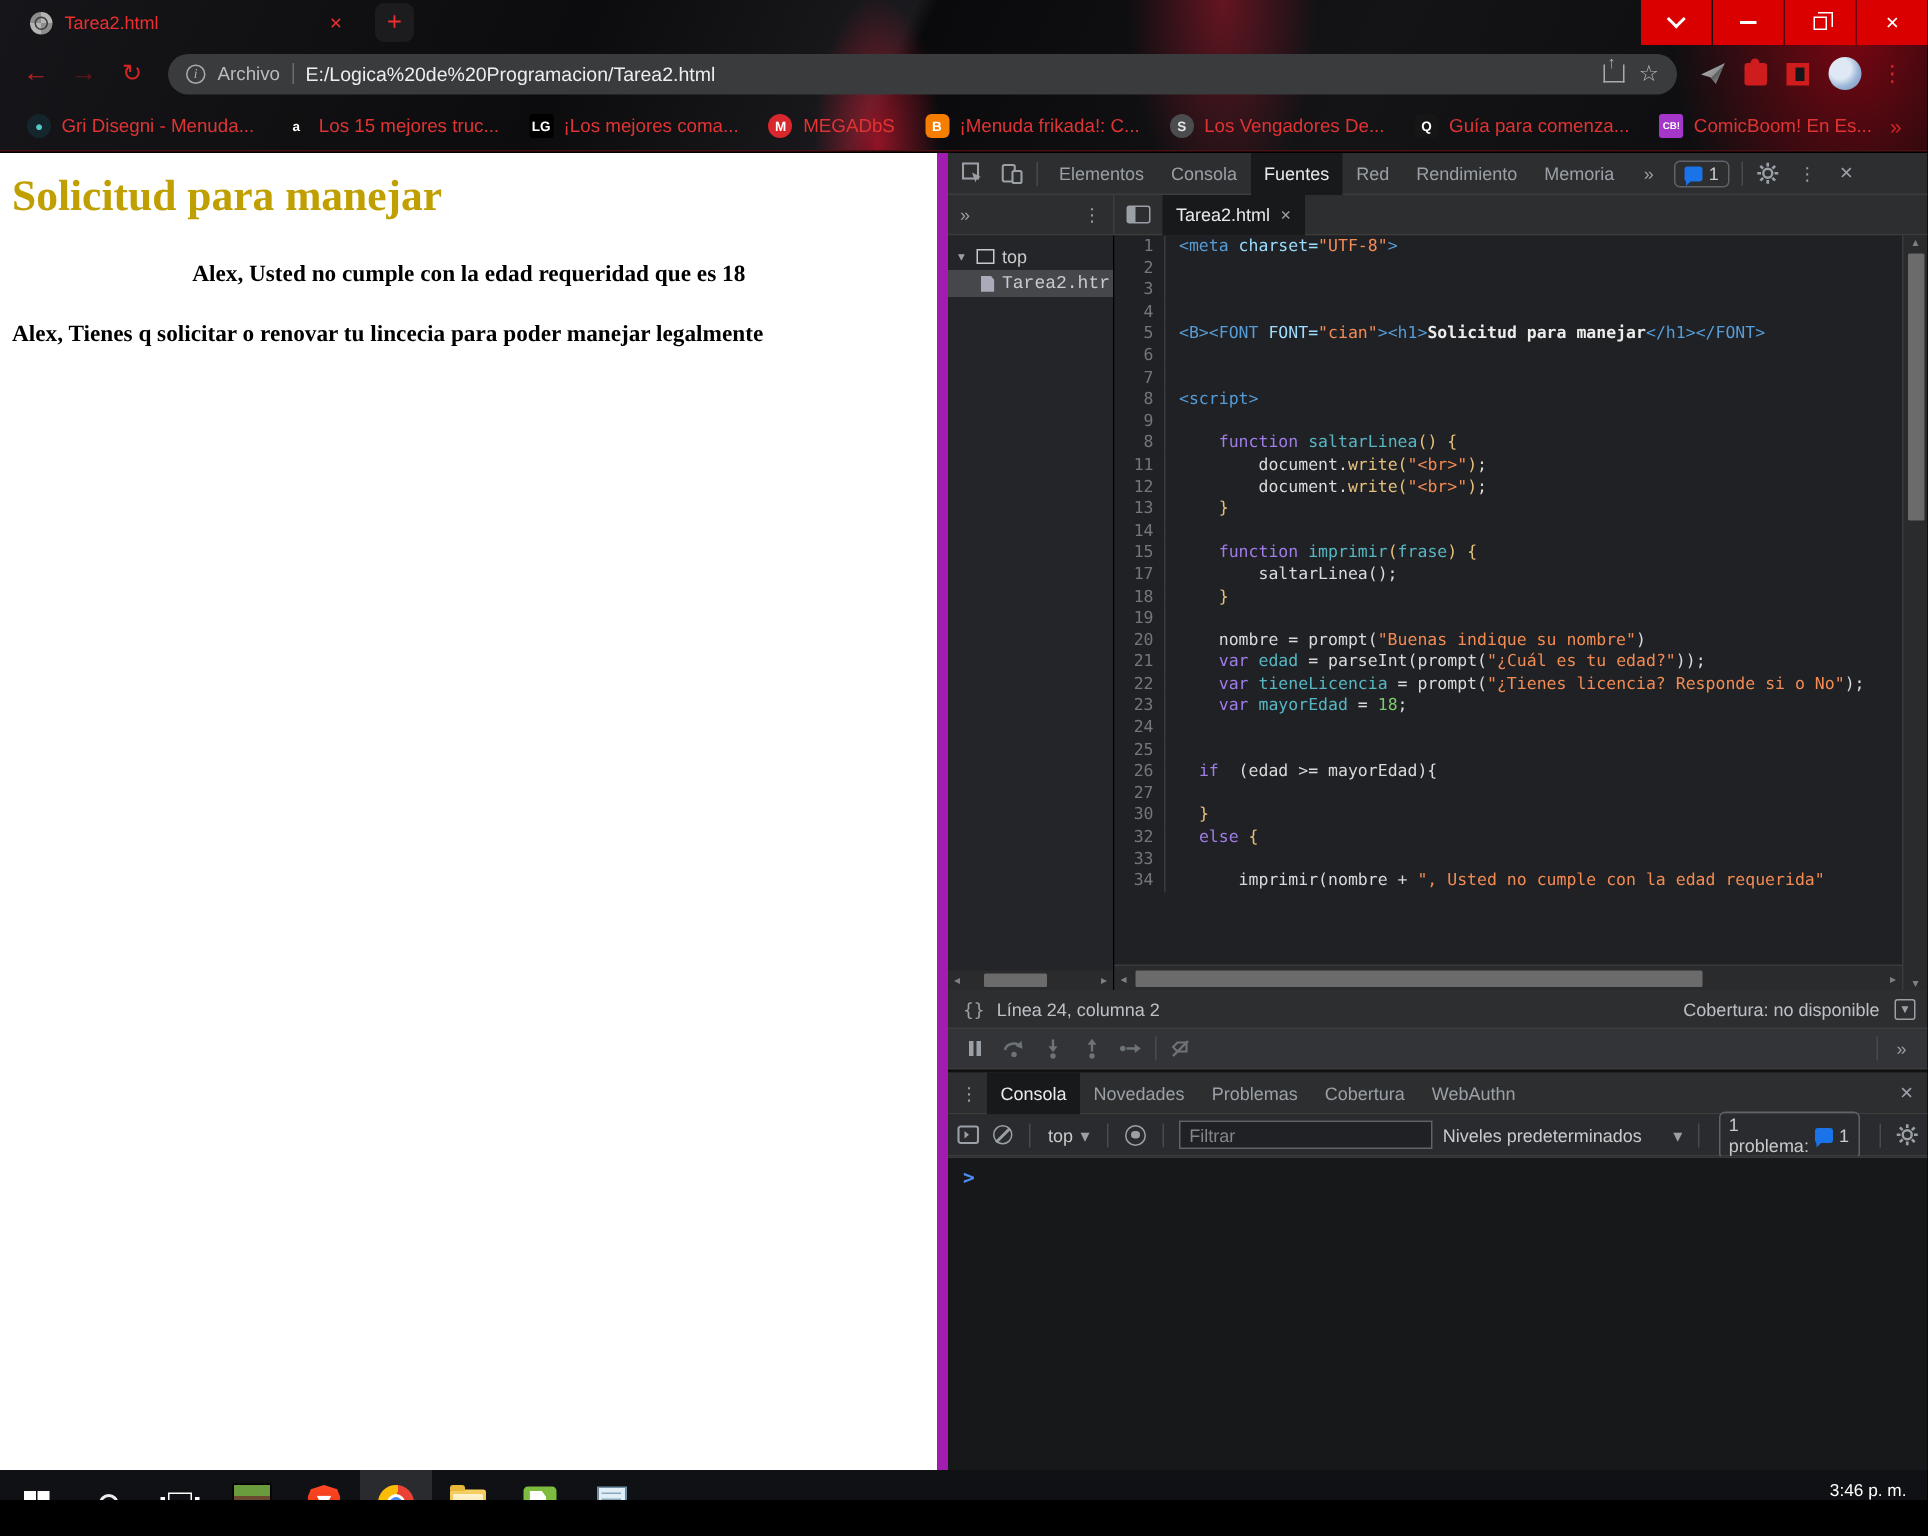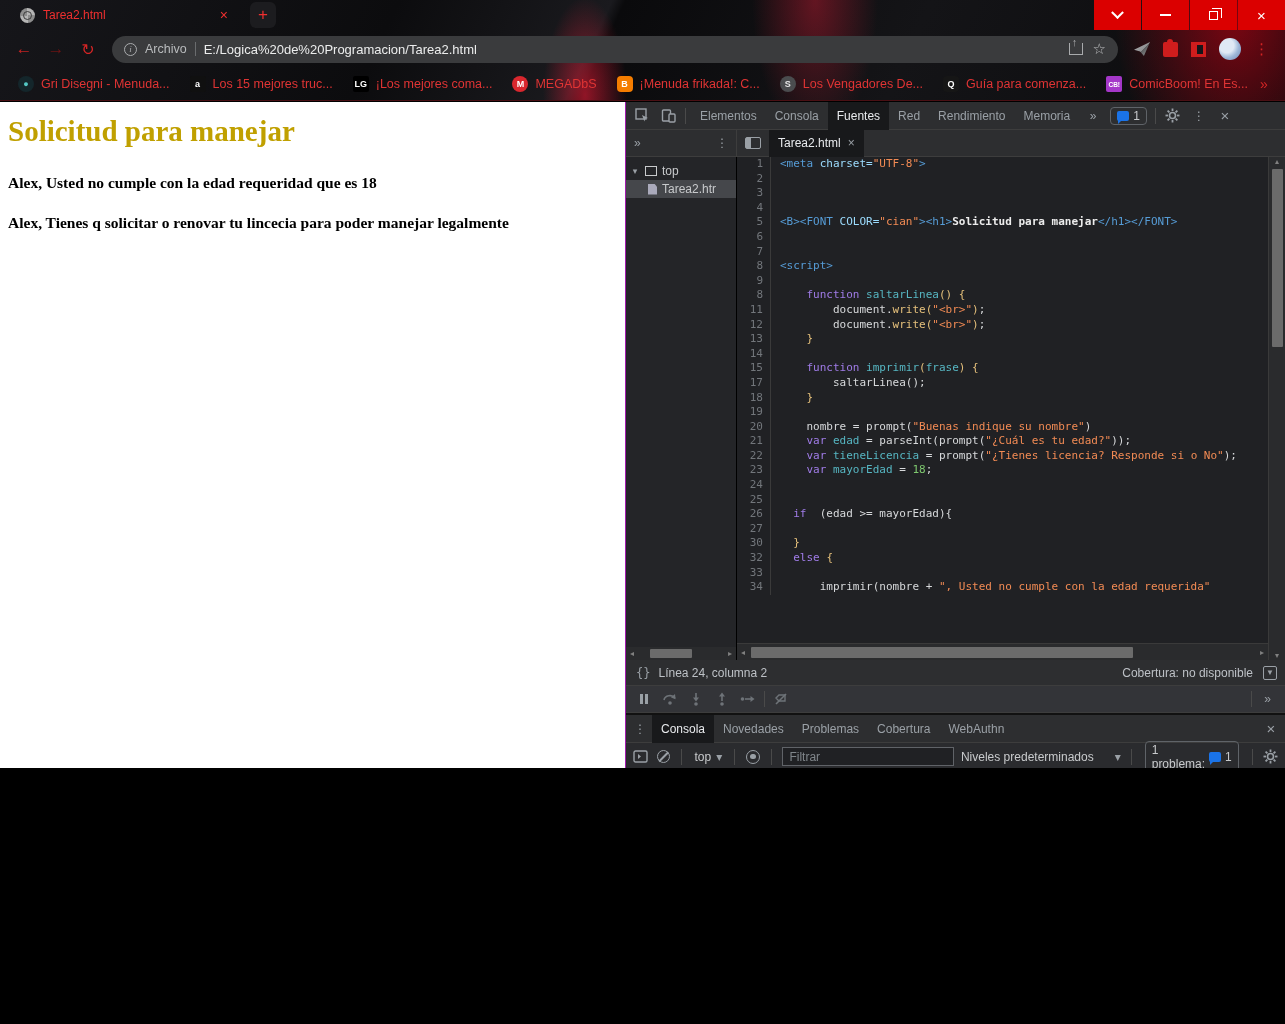--- a/index.html
+++ b/index.html
@@ -1,18 +1,18 @@
 <!DOCTYPE html>
 <html><head>
 <meta charset="utf-8">
 <style>
   * { margin:0; padding:0; box-sizing:border-box; }
   html,body { width:1285px; height:1024px; background:#000; overflow:hidden; }
   body { font-family:"Liberation Sans", sans-serif; font-size:12px; color:#ddd; }
-  .screen { position:relative; width:1285px; height:768px; overflow:hidden; }
+  .screen { position:relative; width:1285px; height:1000px; overflow:hidden; }
 
   
   .chrome{
     position:absolute; left:0; top:0; width:1285px; height:101px;
     background:
       radial-gradient(60px 140px at 585px 95px, rgba(255,30,60,.55), rgba(255,30,60,0) 70%),
       radial-gradient(90px 200px at 815px 0px, rgba(255,30,60,.35), rgba(255,30,60,0) 70%),
       radial-gradient(160px 220px at 1235px 20px, rgba(210,0,20,.55), rgba(130,0,10,0) 75%),
       linear-gradient(115deg, #16161a 0%, #0c0c0e 30%, #1a1a1e 46%, #0a0a0c 47%, #141417 70%, #0b0b0d 100%);
     border-bottom:1px solid #4a1014;
@@ -62,25 +62,25 @@
   .bm-item{ display:flex; align-items:center; gap:7px; padding:0 8px; height:24px; }
   .bm-ic{ width:16px; height:16px; display:flex; align-items:center; justify-content:center; font-size:9px; font-weight:bold; flex:none;}
   .bm-label{ color:#e03434; font-size:12.5px; white-space:nowrap; }
   .bm-overflow{ margin-left:auto; color:#d42525; font-size:14px; padding-right:8px;}
 
   
   .page{ position:absolute; left:0; top:102px; width:625px; height:878px; background:#fff; overflow:hidden;
          font-family:"Liberation Serif", serif; color:#000; }
   .page h1{ margin:13px 8px 0 8px; font-size:29px; font-weight:bold; }
   .page p{ margin:22px 8px 0 8px; font-size:15.5px; font-weight:bold; }
-  .page p:first-of-type{ margin-top:26px; }
+  .page p:first-of-type{ margin-top:26px;text-align:center; }
 
   
   .devtools{ position:absolute; left:625px; top:102px; width:660px; height:878px; background:#202124;
-             display:flex; flex-direction:column; border-left:1px solid #a21caf; color:#9aa0a6; }
+             display:flex; flex-direction:column; border-left:7px solid #a21caf; color:#9aa0a6; }
   .dt-row{ flex:none; display:flex; align-items:center; background:#2d2e30; border-bottom:1px solid #3d3d3d;}
   .dt-tabbar{ height:28px; padding:0 4px; gap:2px;}
   .dt-ic{ width:24px; height:22px; display:flex; align-items:center; justify-content:center; color:#9aa0a6; flex:none;}
   .dt-sep{ width:1px; height:16px; background:#4a4a4a; margin:0 3px; flex:none;}
   .dt-tab{ padding:0 9px; height:28px; line-height:28px; color:#9aa0a6; white-space:nowrap;}
   .dt-tab.active{ background:#18191b; color:#e8eaed; }
   .badge-box{ display:flex; align-items:center; gap:4px; border:1px solid #5f6368; border-radius:4px; padding:1px 6px; margin:0 3px;}
   .bubble{ width:12px; height:10px; background:#1a73e8; border-radius:2px; position:relative; color:#fff; font-size:8px; line-height:10px; text-align:center; flex:none;}
   .bubble::after{ content:""; position:absolute; left:1px; bottom:-3px; border:2px solid transparent; border-top-color:#1a73e8; border-left-color:#1a73e8;}
   .dt-row2{ height:27px; padding:0; }
@@ -89,21 +89,21 @@
   .panel-ic::before{ content:""; position:absolute; left:0; top:0; bottom:0; width:5px; background:#9aa0a6;}
   .src-tab{ display:flex; align-items:center; gap:7px; height:27px; padding:0 9px; background:#18191b; color:#e8eaed;}
   .src-tab .x{ color:#9aa0a6; }
 
   .dt-main{ flex:none; height:503px; display:flex; }
   .dt-nav{ width:111px; flex:none; border-right:1px solid #000; display:flex; flex-direction:column; background:#242528;}
   .tree{ flex:1; padding-top:5px; font-size:12px;}
   .tree-row{ display:flex; align-items:center; gap:5px; height:18px; padding:0 4px; color:#c8cacc;}
   .tree-arrow{ color:#9aa0a6; font-size:9px; width:10px; text-align:center;}
   .frame-ic{ width:12px; height:10px; border:1.3px solid #c8cacc; }
-  .tree-file{ background:#45474b; padding-left:22px; }
+  .tree-file{ background:#45474b; padding-left:22px;font-family:Liberation Mono, monospace; }
   .file-ic{ width:9px; height:11px; background:#aab; clip-path:polygon(0 0,70% 0,100% 30%,100% 100%,0 100%); flex:none;}
   .nav-hscroll{ height:13px; flex:none; background:#2a2b2d; display:flex; align-items:center;}
   .nav-hscroll .thumb{ height:9px; width:42px; margin-left:12px; background:#6b6b6b; border-radius:1px;}
   .mini-arrow{ color:#808080; font-size:8px; width:12px; text-align:center;}
 
   .dt-editor{ flex:1; display:flex; flex-direction:column; min-width:0; background:#202124;}
   .code-area{ height:486px; overflow:hidden; display:flex; flex-direction:column; font-family:"DejaVu Sans Mono", monospace; font-size:11px; line-height:14.6px;}
   .code-line{ display:flex; white-space:pre; }
   .gutter{ width:34px; flex:none; text-align:right; padding-right:7px; color:#72767b; border-right:1px solid #3a3a3a; }
   .code-text{ padding-left:9px; white-space:pre; }
@@ -352,21 +352,21 @@
           <span class="mini-arrow">▸</span>
         </div>
       </div>
 
       <div class="dt-editor">
         <div class="code-area" id="code-area">
             <div class="code-line"><span class="gutter">1</span><span class="code-text"><span class="tk-tag">&lt;meta</span><span class="tk-attr"> charset=</span><span class="tk-str">"UTF-8"</span><span class="tk-tag">&gt;</span></span></div>
             <div class="code-line"><span class="gutter">2</span><span class="code-text"></span></div>
             <div class="code-line"><span class="gutter">3</span><span class="code-text"></span></div>
             <div class="code-line"><span class="gutter">4</span><span class="code-text"></span></div>
-            <div class="code-line"><span class="gutter">5</span><span class="code-text"><span class="tk-tag">&lt;B&gt;&lt;FONT</span><span class="tk-attr"> COLOR=</span><span class="tk-str">"cian"</span><span class="tk-tag">&gt;&lt;h1&gt;</span><span class="tk-bold">Solicitud para manejar</span><span class="tk-tag">&lt;/h1&gt;&lt;/FONT&gt;</span></span></div>
+            <div class="code-line"><span class="gutter">5</span><span class="code-text"><span class="tk-tag">&lt;B&gt;&lt;FONT</span><span class="tk-attr"> FONT=</span><span class="tk-str">"cian"</span><span class="tk-tag">&gt;&lt;h1&gt;</span><span class="tk-bold">Solicitud para manejar</span><span class="tk-tag">&lt;/h1&gt;&lt;/FONT&gt;</span></span></div>
             <div class="code-line"><span class="gutter">6</span><span class="code-text"></span></div>
             <div class="code-line"><span class="gutter">7</span><span class="code-text"></span></div>
             <div class="code-line"><span class="gutter">8</span><span class="code-text"><span class="tk-tag">&lt;script&gt;</span></span></div>
             <div class="code-line"><span class="gutter">9</span><span class="code-text"></span></div>
             <div class="code-line"><span class="gutter">8</span><span class="code-text"><span class="tk-pln">    </span><span class="tk-key">function</span><span class="tk-pln"> </span><span class="tk-def">saltarLinea</span><span class="tk-brk">() {</span></span></div>
             <div class="code-line"><span class="gutter">11</span><span class="code-text"><span class="tk-pln">        document.</span><span class="tk-prop">write</span><span class="tk-brk">(</span><span class="tk-str">"&lt;br&gt;"</span><span class="tk-brk">)</span><span class="tk-pln">;</span></span></div>
             <div class="code-line"><span class="gutter">12</span><span class="code-text"><span class="tk-pln">        document.</span><span class="tk-prop">write</span><span class="tk-brk">(</span><span class="tk-str">"&lt;br&gt;"</span><span class="tk-brk">)</span><span class="tk-pln">;</span></span></div>
             <div class="code-line"><span class="gutter">13</span><span class="code-text"><span class="tk-pln">    </span><span class="tk-brk">}</span></span></div>
             <div class="code-line"><span class="gutter">14</span><span class="code-text"></span></div>
             <div class="code-line"><span class="gutter">15</span><span class="code-text"><span class="tk-pln">    </span><span class="tk-key">function</span><span class="tk-pln"> </span><span class="tk-def">imprimir</span><span class="tk-brk">(</span><span class="tk-def">frase</span><span class="tk-brk">) {</span></span></div>

